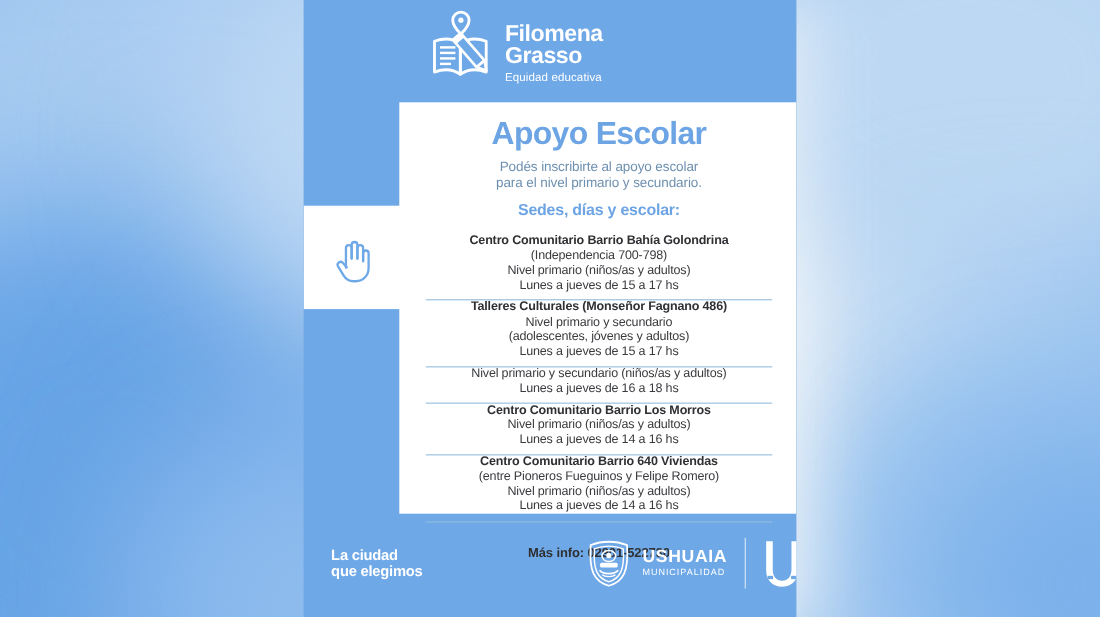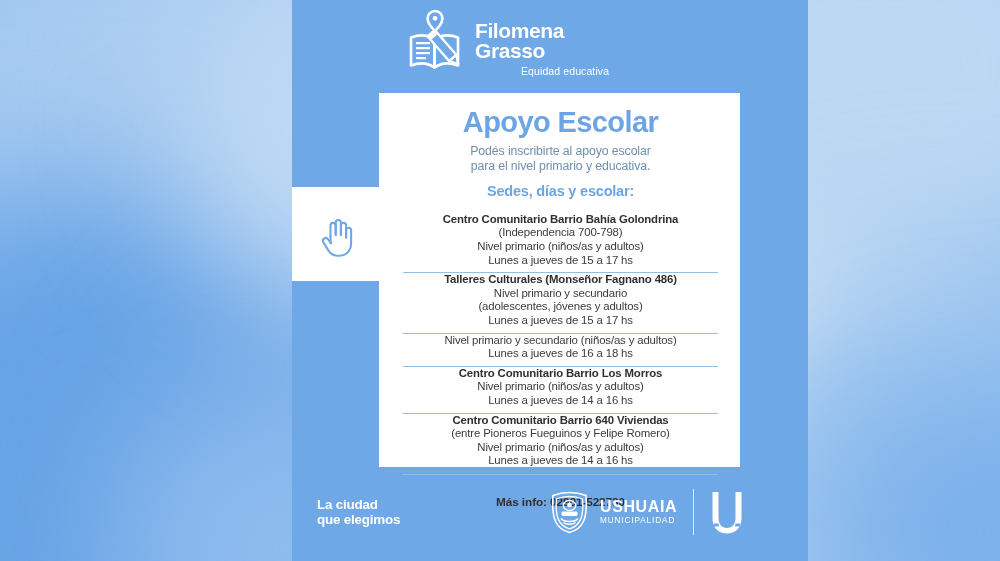--- a/index.html
+++ b/index.html
@@ -41,23 +41,23 @@
     position: absolute;
     top: 0; bottom: 0;
     left: 470px; width: 300px;
     background: linear-gradient(90deg, rgba(255,255,255,0) 0%, rgba(250,252,253,.92) 45%, rgba(247,249,250,.85) 70%, rgba(255,255,255,0) 100%);
     filter: blur(26px);
   }
 
   
   #poster {
     position: absolute;
-    left: 292px;
+    left: 276px;
     top: 0;
-    width: 516px;
+    width: 448px;
     height: 561px;
     background: #6FA8E7;
     overflow: hidden;
   }
 
   
   #brand {
     position: absolute;
     left: 116px;
     top: 9px;
@@ -73,21 +73,20 @@
     font-size: 21px;
     line-height: 20px;
     letter-spacing: -0.4px;
   }
   .brand-sub {
     color: #ffffff;
     font-size: 10.5px;
     line-height: 14px;
     padding-top: 3px;
     letter-spacing: 0.1px;
-    margin-left: 46px;
   }
 
   
   #card {
     position: absolute;
     left: 87px;              
     top: 93px;
     width: 361px;            
     height: 374px;           
     background: #ffffff;
@@ -256,21 +255,21 @@
       <path d="M28.1 21.6 v-7.4a2.5 2.5 0 0 1 5 0v13.1c0 7-4.8 12.4-11.7 12.4h-2.1c-4.1 0-7-2-9-5.3l-5-8.3a2.7 2.7 0 0 1 4.3-3.2l3.6 4.1"></path>
       <path d="M12.5 20.5 v6.8"></path>
     </g>
   </svg>
 
   <div id="card">
     <div id="card-inner">
       <h1 id="title">Apoyo Escolar</h1>
       <p id="lede">
         <span>Podés inscribirte al apoyo escolar</span><br>
-        <span>para el nivel primario y educativa.</span>
+        <span>para el nivel primario y secundario.</span>
       </p>
       <div id="sedes">Sedes, días y escolar:</div>
 
       <div id="venues">
         <div class="venue">
           <div class="venue-name">Centro Comunitario Barrio Bahía Golondrina</div>
           <div class="venue-line">(Independencia 700-798)</div>
           <div class="venue-line">Nivel primario (niños/as y adultos)</div>
           <div class="venue-line">Lunes a jueves de 15 a 17 hs</div>
         </div>

